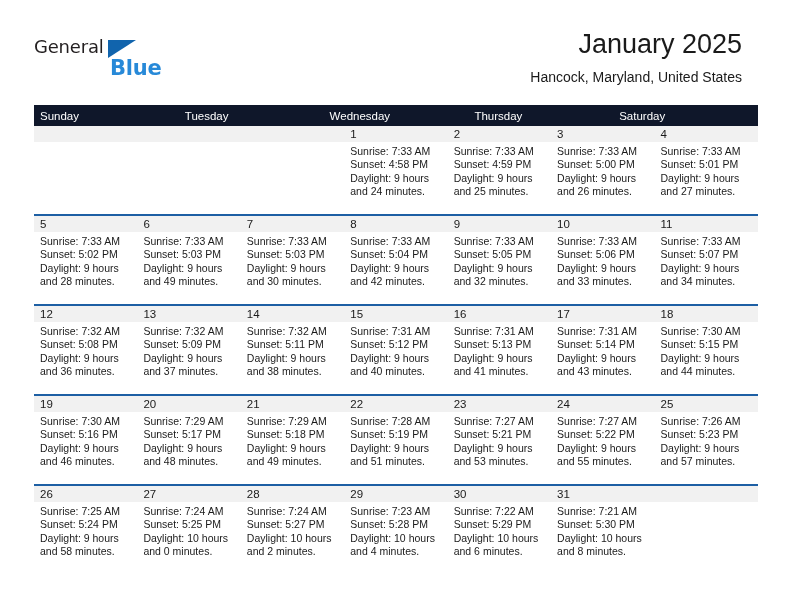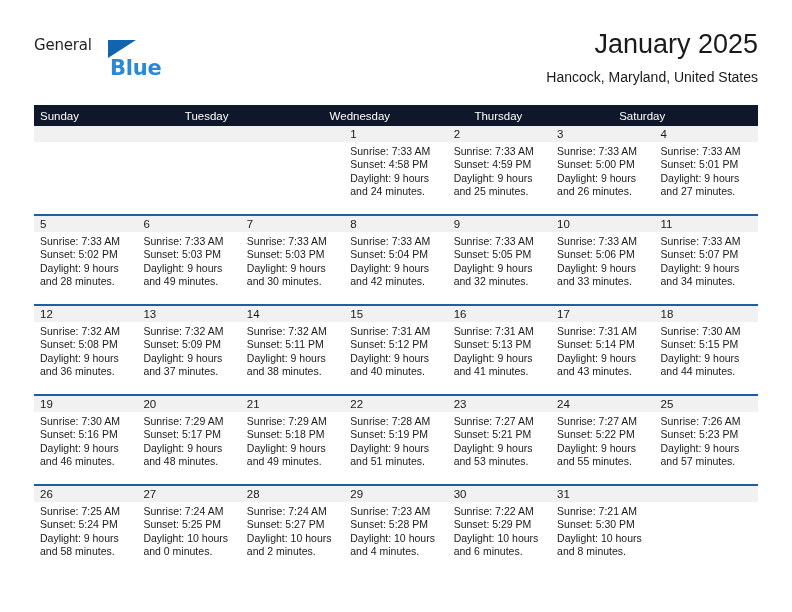--- a/index.html
+++ b/index.html
@@ -35,21 +35,21 @@
     position: absolute;
     left: 0;
     top: 8px;
     width: 200px;
     height: 52px;
   }
   .logo-general {
     position: absolute;
     left: 0;
     top: 0;
-    font-size: 15px;
+    font-size: 18px;
     letter-spacing: -0.2px;
     color: #231f20;
     font-family: "DejaVu Sans", sans-serif;
     font-weight: 400;
   }
   .logo-triangle {
     position: absolute;
     left: 74px;
     top: 4px;
     width: 0;
@@ -64,21 +64,21 @@
     font-size: 21px;
     letter-spacing: -0.2px;
     color: #2789d8;
     font-family: "DejaVu Sans", sans-serif;
     font-weight: 700;
     margin-left: 20px;
   }
 
   .title-block {
     position: absolute;
-    right: 0;
+    right: 16px;
     top: 0;
     text-align: right;
   }
   .cal-title {
     font-size: 27px;
     line-height: 33px;
     color: #1a1a1a;
     font-weight: 400;
     white-space: nowrap;
   }

